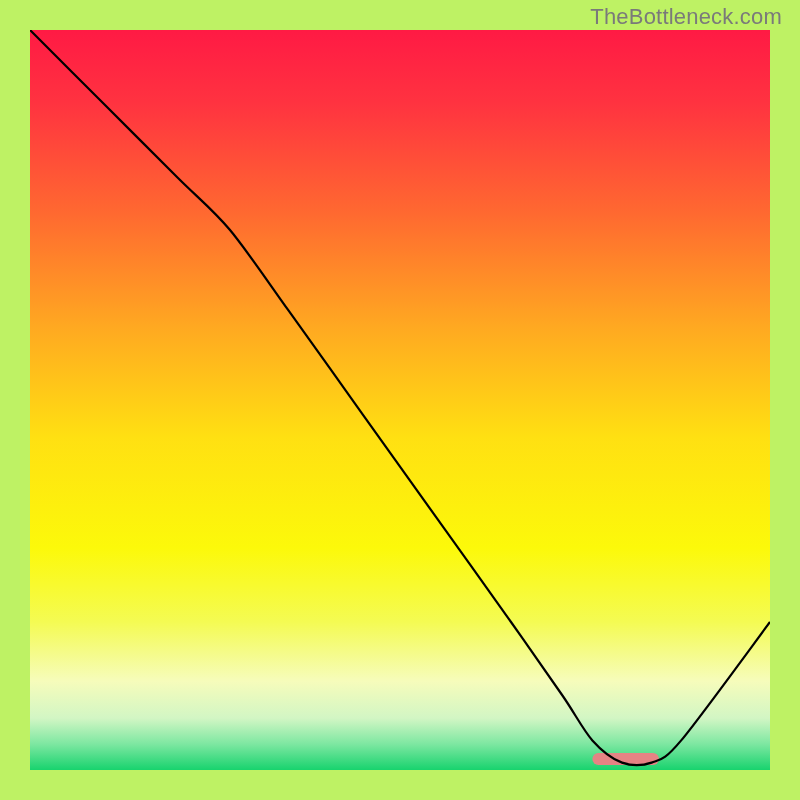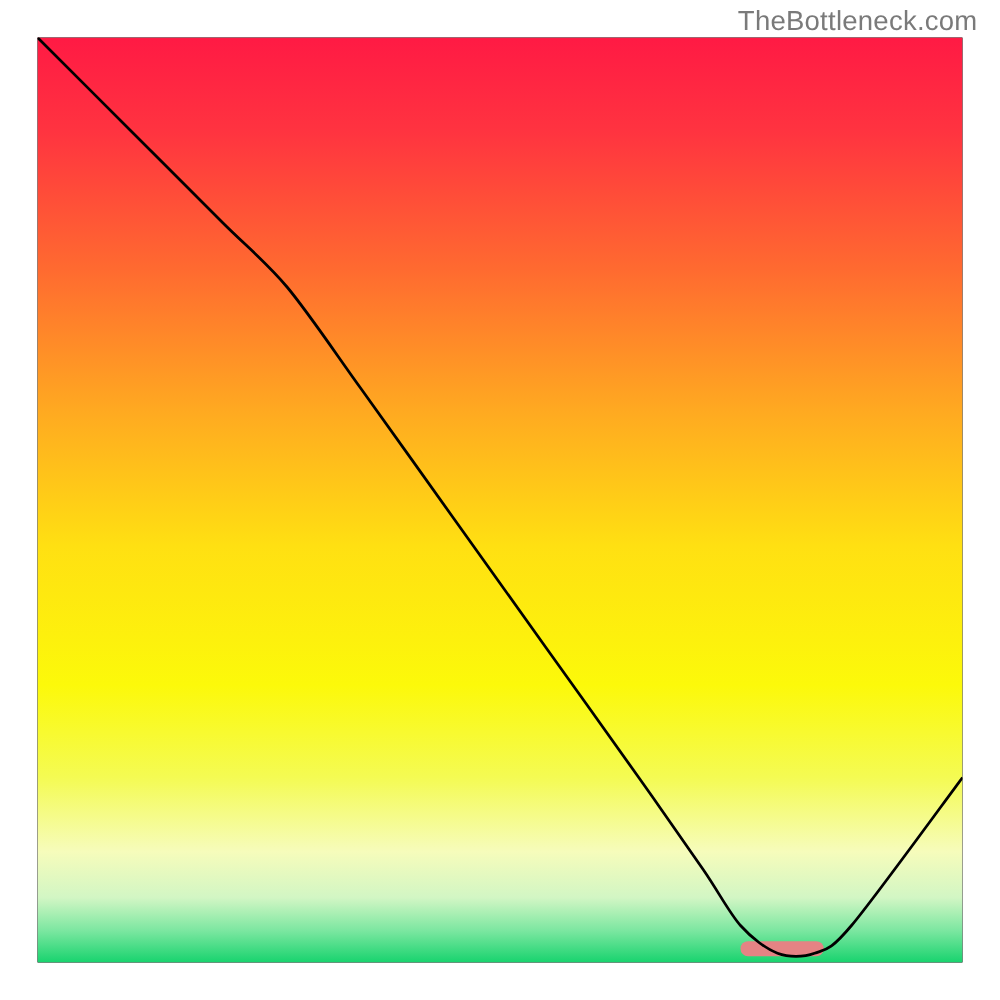--- a/index.html
+++ b/index.html
@@ -8,21 +8,21 @@
     width: 800px;
     height: 800px;
     background: #000;
     overflow: hidden;
     font-family: Arial, Helvetica, sans-serif;
   }
   .frame {
     position: relative;
     width: 800px;
     height: 800px;
-    background: #ffffff;
+    background: #bef264;
   }
   .watermark {
     position: absolute;
     top: 4px;
     right: 18px;
     color: #7a7a7a;
     font-size: 22px;
     font-weight: 500;
     letter-spacing: 0.2px;
     z-index: 5;

